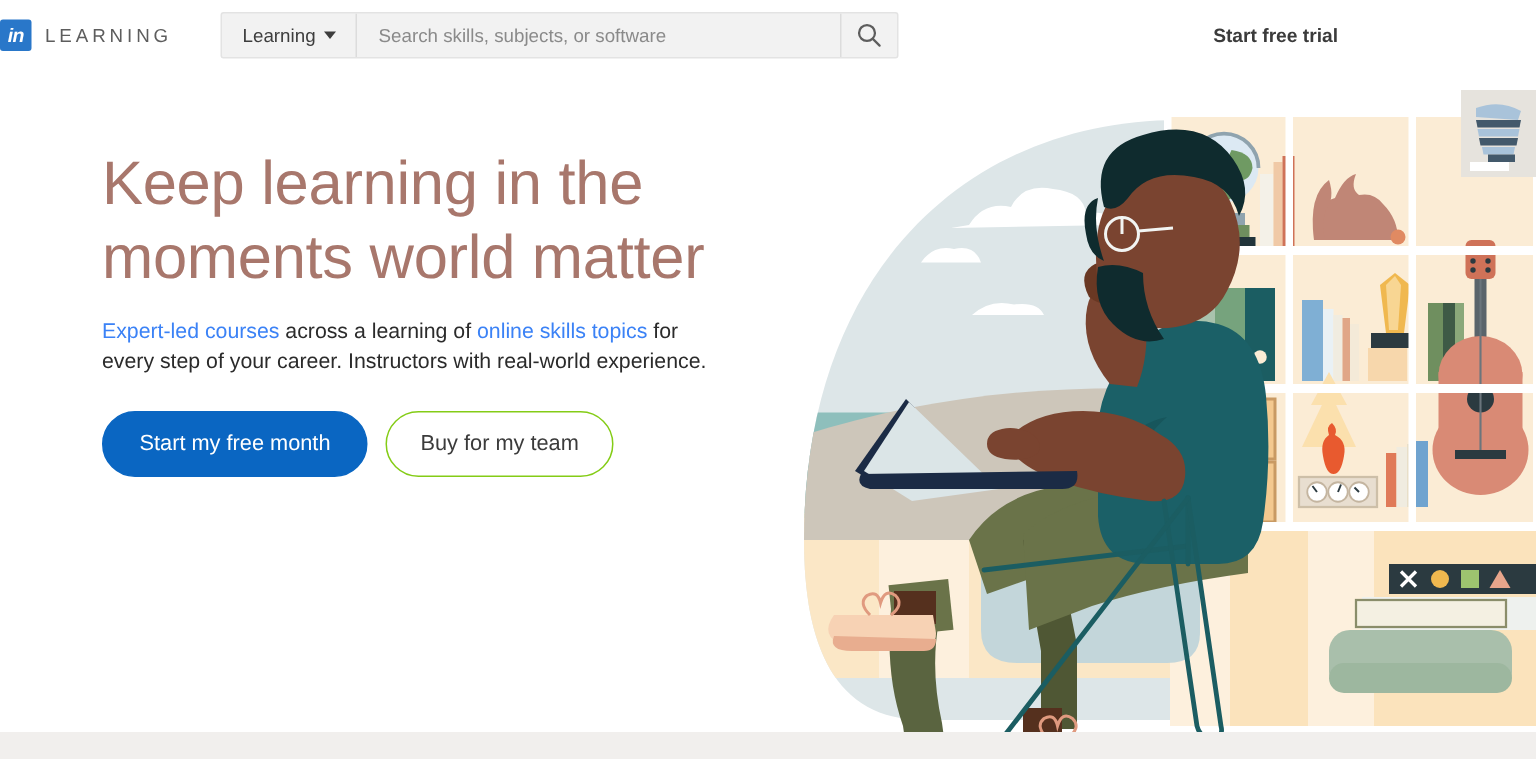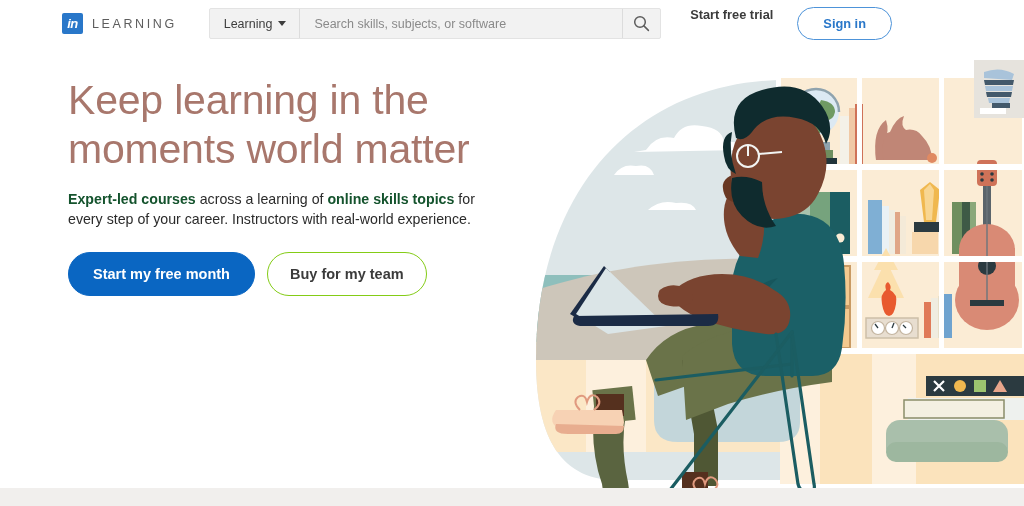--- a/index.html
+++ b/index.html
@@ -11,21 +11,21 @@
   }
 
   
   .header {
     position: absolute; top: 0; left: 0;
     width: 1024px; height: 47px;
     background: #ffffff;
     display: flex; align-items: center;
   }
 
-  .brand { display: flex; align-items: center; margin-left: 62px; }
+  .brand { display: flex; align-items: center; }
   .li-badge {
     width: 21px; height: 21px; border-radius: 2px;
     background: #2977c9; color: #ffffff;
     font-size: 13px; font-weight: bold; font-style: italic;
     display: flex; align-items: center; justify-content: center;
     letter-spacing: -0.5px; line-height: 1;
   }
   .brand-word {
     margin-left: 9px; font-size: 12.5px; color: #5d5d5d;
     letter-spacing: 2.6px; font-weight: 400;
@@ -74,31 +74,31 @@
     font-size: 12.8px; font-weight: bold; color: #2977c9;
     border: 1px solid #4d93d9; border-radius: 22px;
     padding: 8px 25px; background: transparent; cursor: pointer;
     font-family: "Liberation Sans", sans-serif; white-space: nowrap;
   }
 
   
   .hero-copy { position: absolute; left: 68px; top: 76px; width: 430px; }
   .headline {
     font-size: 41px; line-height: 49px; font-weight: 300;
-    color: #a8776c; letter-spacing: -0.2px;
+    color: #a8776c; letter-spacing: -0.2px; margin-top: 22px;
   }
   .subcopy {
     margin-top: 16px; font-size: 14.2px; line-height: 19.5px;
     color: #2b2b2b; width: 420px;
   }
-  .subcopy a { color: #14532d; font-weight: bold; text-decoration: none; }
+  .subcopy a { color: #3b82f6; font-weight: normal; text-decoration: none; }
   .ctas { margin-top: 23px; display: flex; align-items: center; gap: 12px; }
   .btn {
     font-family: "Liberation Sans", sans-serif;
-    font-size: 14.5px; font-weight: bold; border-radius: 26px;
+    font-size: 14.5px; font-weight: normal; border-radius: 26px;
     cursor: pointer; white-space: nowrap;
   }
   .btn-primary {
     background: #0a66c2; color: #ffffff; border: 1px solid #0a66c2;
     padding: 13px 24px;
   }
   .btn-secondary {
     background: #ffffff; color: #3b3b3b; border: 1px solid #84cc16;
     padding: 13px 22px;
   }
@@ -132,21 +132,20 @@
     <div class="search-btn">
       <svg width="17" height="17" viewBox="0 0 17 17">
         <circle cx="7" cy="7" r="5.3" fill="none" stroke="#5d5d5d" stroke-width="1.5"></circle>
         <line x1="10.9" y1="10.9" x2="15.4" y2="15.4" stroke="#5d5d5d" stroke-width="1.5" stroke-linecap="round"></line>
       </svg>
     </div>
   </div>
 
   <div class="hdr-right">
     <span class="trial-link">Start free trial</span>
-    <button class="signin-btn">Sign in</button>
   </div>
 </div>
 
 <div class="hero-copy">
   <div class="headline">
     <div>Keep learning in the</div>
     <div>moments world matter</div>
   </div>
 
   <p class="subcopy"><a href="#">Expert-led courses</a><span> across a learning of </span><a href="#">online skills topics</a><span> for every step of your career. Instructors with real-world experience.</span></p>

